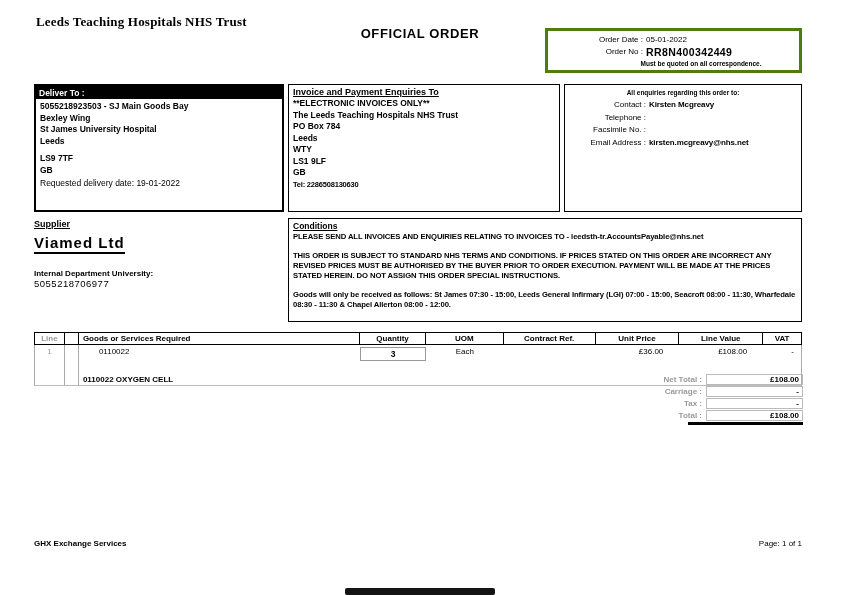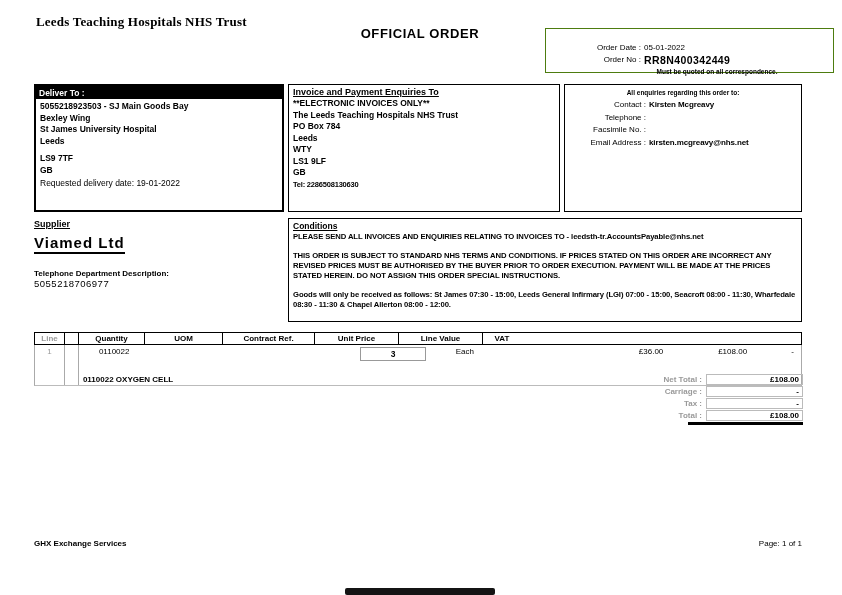--- a/index.html
+++ b/index.html
@@ -3,21 +3,21 @@
 <meta charset="utf-8">
 <style>
   * { margin:0; padding:0; box-sizing:border-box; }
   html,body { width:842px; height:595px; background:#fff; font-family:"Liberation Sans", sans-serif; color:#000; overflow:hidden; }
   .page { position:relative; width:842px; height:595px; background:#fff; }
 
   
   .trust-name { position:absolute; left:36px; top:14px; width:238px; font-size:13px; font-weight:bold; line-height:16px; letter-spacing:0.2px;font-family:Liberation Serif, serif; }
   .doc-title { position:absolute; left:300px; top:26px; width:240px; text-align:center; font-size:13px; font-weight:bold; letter-spacing:0.6px; }
 
-  .order-box { position:absolute; left:545px; top:28px; width:289px; height:45px; border:1px solid #4d7c0f; padding-top:13px; }
+  .order-box { position:absolute; left:545px; top:28px; width:257px; height:45px; border:3px solid #4d7c0f; padding-top:3px; }
   .order-row { display:grid; grid-template-columns:98px 1fr; line-height:11px; }
   .order-label { text-align:right; font-size:8px; padding-right:3px; }
   .order-value { font-size:8px; }
   .order-no-row { margin-top:1px; }
   .order-no-label { font-size:8px; text-align:right; padding-right:3px; line-height:12px; }
   .order-no-value { font-size:10.5px; font-weight:bold; letter-spacing:0.4px; line-height:12px; }
   .order-note { text-align:center; font-size:6.5px; font-weight:bold; margin-top:2px; padding-left:55px; }
 
   
   .deliver-box { position:absolute; left:34px; top:84px; width:250px; height:128px; border:2px solid #000; background:#fff; }
@@ -148,35 +148,36 @@
       <div class="contact-label">Facsimile No. :</div>
       <div class="contact-value"></div>
       <div class="contact-label">Email Address :</div>
       <div class="contact-value">kirsten.mcgreavy@nhs.net</div>
     </div>
   </div>
 
   <div class="supplier-section">
     <div class="supplier-heading">Supplier</div>
     <div><span class="supplier-name">Viamed Ltd</span></div>
-    <div class="internal-label">Telephone Department Description:</div>
+    <div class="internal-label">Internal Department University:</div>
     <div class="internal-value">5055218706977</div>
   </div>
 
   <div class="conditions-box">
     <div class="conditions-heading">Conditions</div>
     <div class="cond-para">PLEASE SEND ALL INVOICES AND ENQUIRIES RELATING TO INVOICES TO - leedsth-tr.AccountsPayable@nhs.net</div>
     <div class="cond-para">THIS ORDER IS SUBJECT TO STANDARD NHS TERMS AND CONDITIONS. IF PRICES STATED ON THIS ORDER ARE INCORRECT ANY REVISED PRICES MUST BE AUTHORISED BY THE BUYER PRIOR TO ORDER EXECUTION. PAYMENT WILL BE MADE AT THE PRICES STATED HEREIN. DO NOT ASSIGN THIS ORDER SPECIAL INSTRUCTIONS.</div>
     <div class="cond-para">Goods will only be received as follows: St James 07:30 - 15:00, Leeds General Infirmary (LGI) 07:00 - 15:00, Seacroft 08:00 - 11:30, Wharfedale 08:30 - 11:30 &amp; Chapel Allerton 08:00 - 12:00.</div>
   </div>
 
   <div class="order-table">
     <div class="thead">
       <div class="th col-line">Line</div>
       <div class="th col-gapc"></div>
+      <div class="th col-goods">Goods or Services Required</div>
       <div class="th col-qty">Quantity</div>
       <div class="th col-uom">UOM</div>
       <div class="th col-contract">Contract Ref.</div>
       <div class="th col-unit">Unit Price</div>
       <div class="th col-lineval">Line Value</div>
       <div class="th col-vat">VAT</div>
     </div>
     <div class="tbody-row">
       <div class="td col-line">1</div>
       <div class="td col-gapc"></div>

